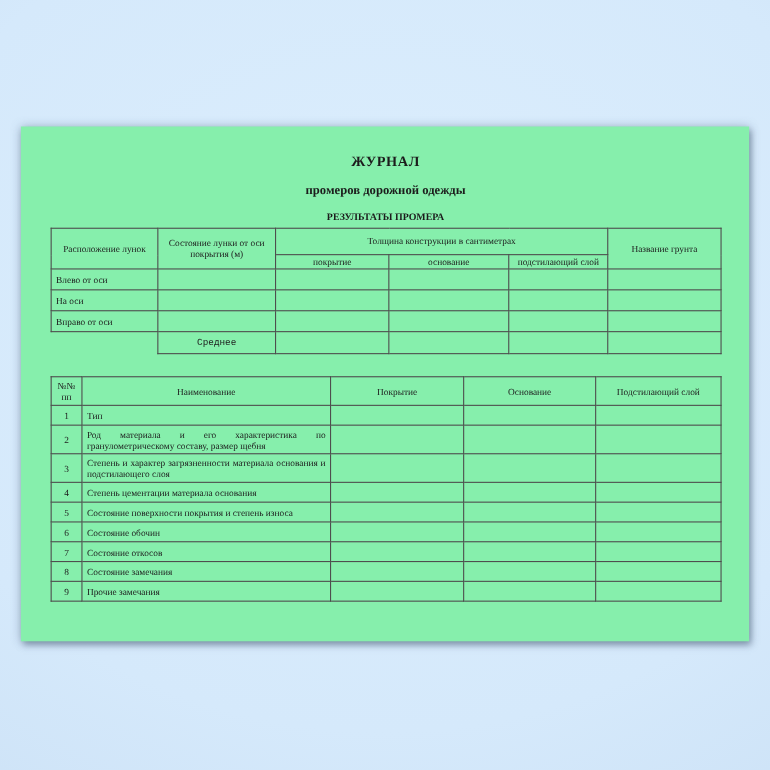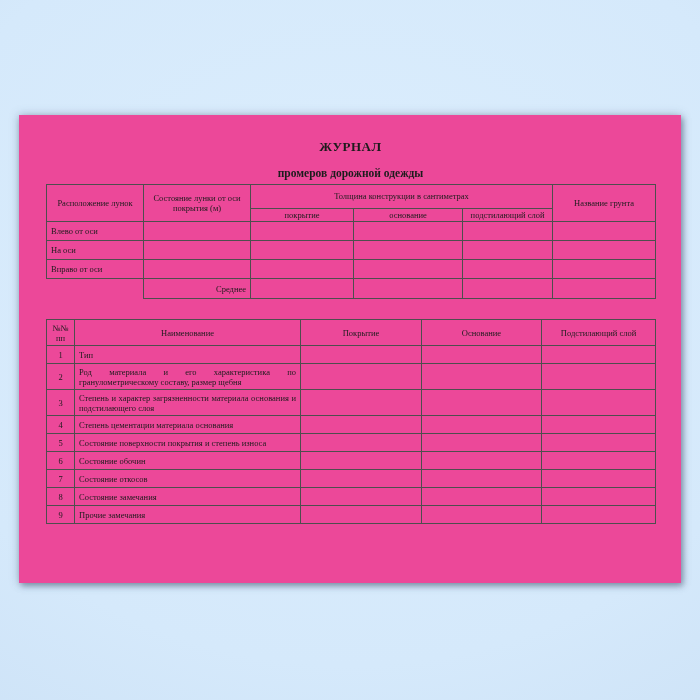--- a/index.html
+++ b/index.html
@@ -14,21 +14,21 @@
     background: radial-gradient(ellipse 130% 110% at 50% 40%, #dceefd 0%, #d5e9fb 50%, #c3daf1 100%);
     font-family: "Liberation Serif", "DejaVu Serif", serif;
     color: #1c1c1c;
   }
   .paper {
     position: absolute;
     left: 19px;
     top: 115px;
     width: 662px;
     height: 468px;
-    background: #ec4899;
+    background: #86efac;
     box-sizing: border-box;
     padding: 22px 26px 0 27px;
     box-shadow: 2px 3px 6px rgba(75, 95, 120, 0.55), 0 0 9px rgba(75, 95, 120, 0.35);
   }
   .title {
     text-align: center;
     font-weight: bold;
     font-size: 13px;
     letter-spacing: 0.5px;
     margin-top: 2px;
@@ -77,37 +77,38 @@
   th {
     font-weight: normal;
     text-align: center;
   }
   .t1 .group-row { height: 24px; }
   .t1 .sub-row { height: 13px; }
   .t1 tbody tr { height: 19px; }
   .t1 tbody tr.avg-row { height: 20px; }
   .t1 td.lbl { text-align: left; }
   .t1 td.blank { border: none; }
-  .t1 td.center { text-align: right; }
+  .t1 td.center { text-align: center; font-family: Liberation Mono, monospace; }
   .t2 { margin-top: 20px; }
   .t2 thead tr { height: 26px; }
   .t2 tbody tr { height: 18px; }
   .t2 tbody tr.tall { height: 26px; }
   .t2 td.num { text-align: center; }
   .t2 td.name { text-align: justify; }
 </style>
 </head>
 <body>
 
 <div class="paper">
 
   <div class="title">ЖУРНАЛ</div>
   <div class="subtitle">промеров дорожной одежды</div>
 
 
+  <div class="sec-title">РЕЗУЛЬТАТЫ ПРОМЕРА</div>
 
   <table class="t1">
     <colgroup>
       <col style="width:97px">
         <col style="width:107px">
         <col style="width:103px">
       <col style="width:109px">
         <col style="width:90px">
         <col style="width:103px">
     </colgroup>

